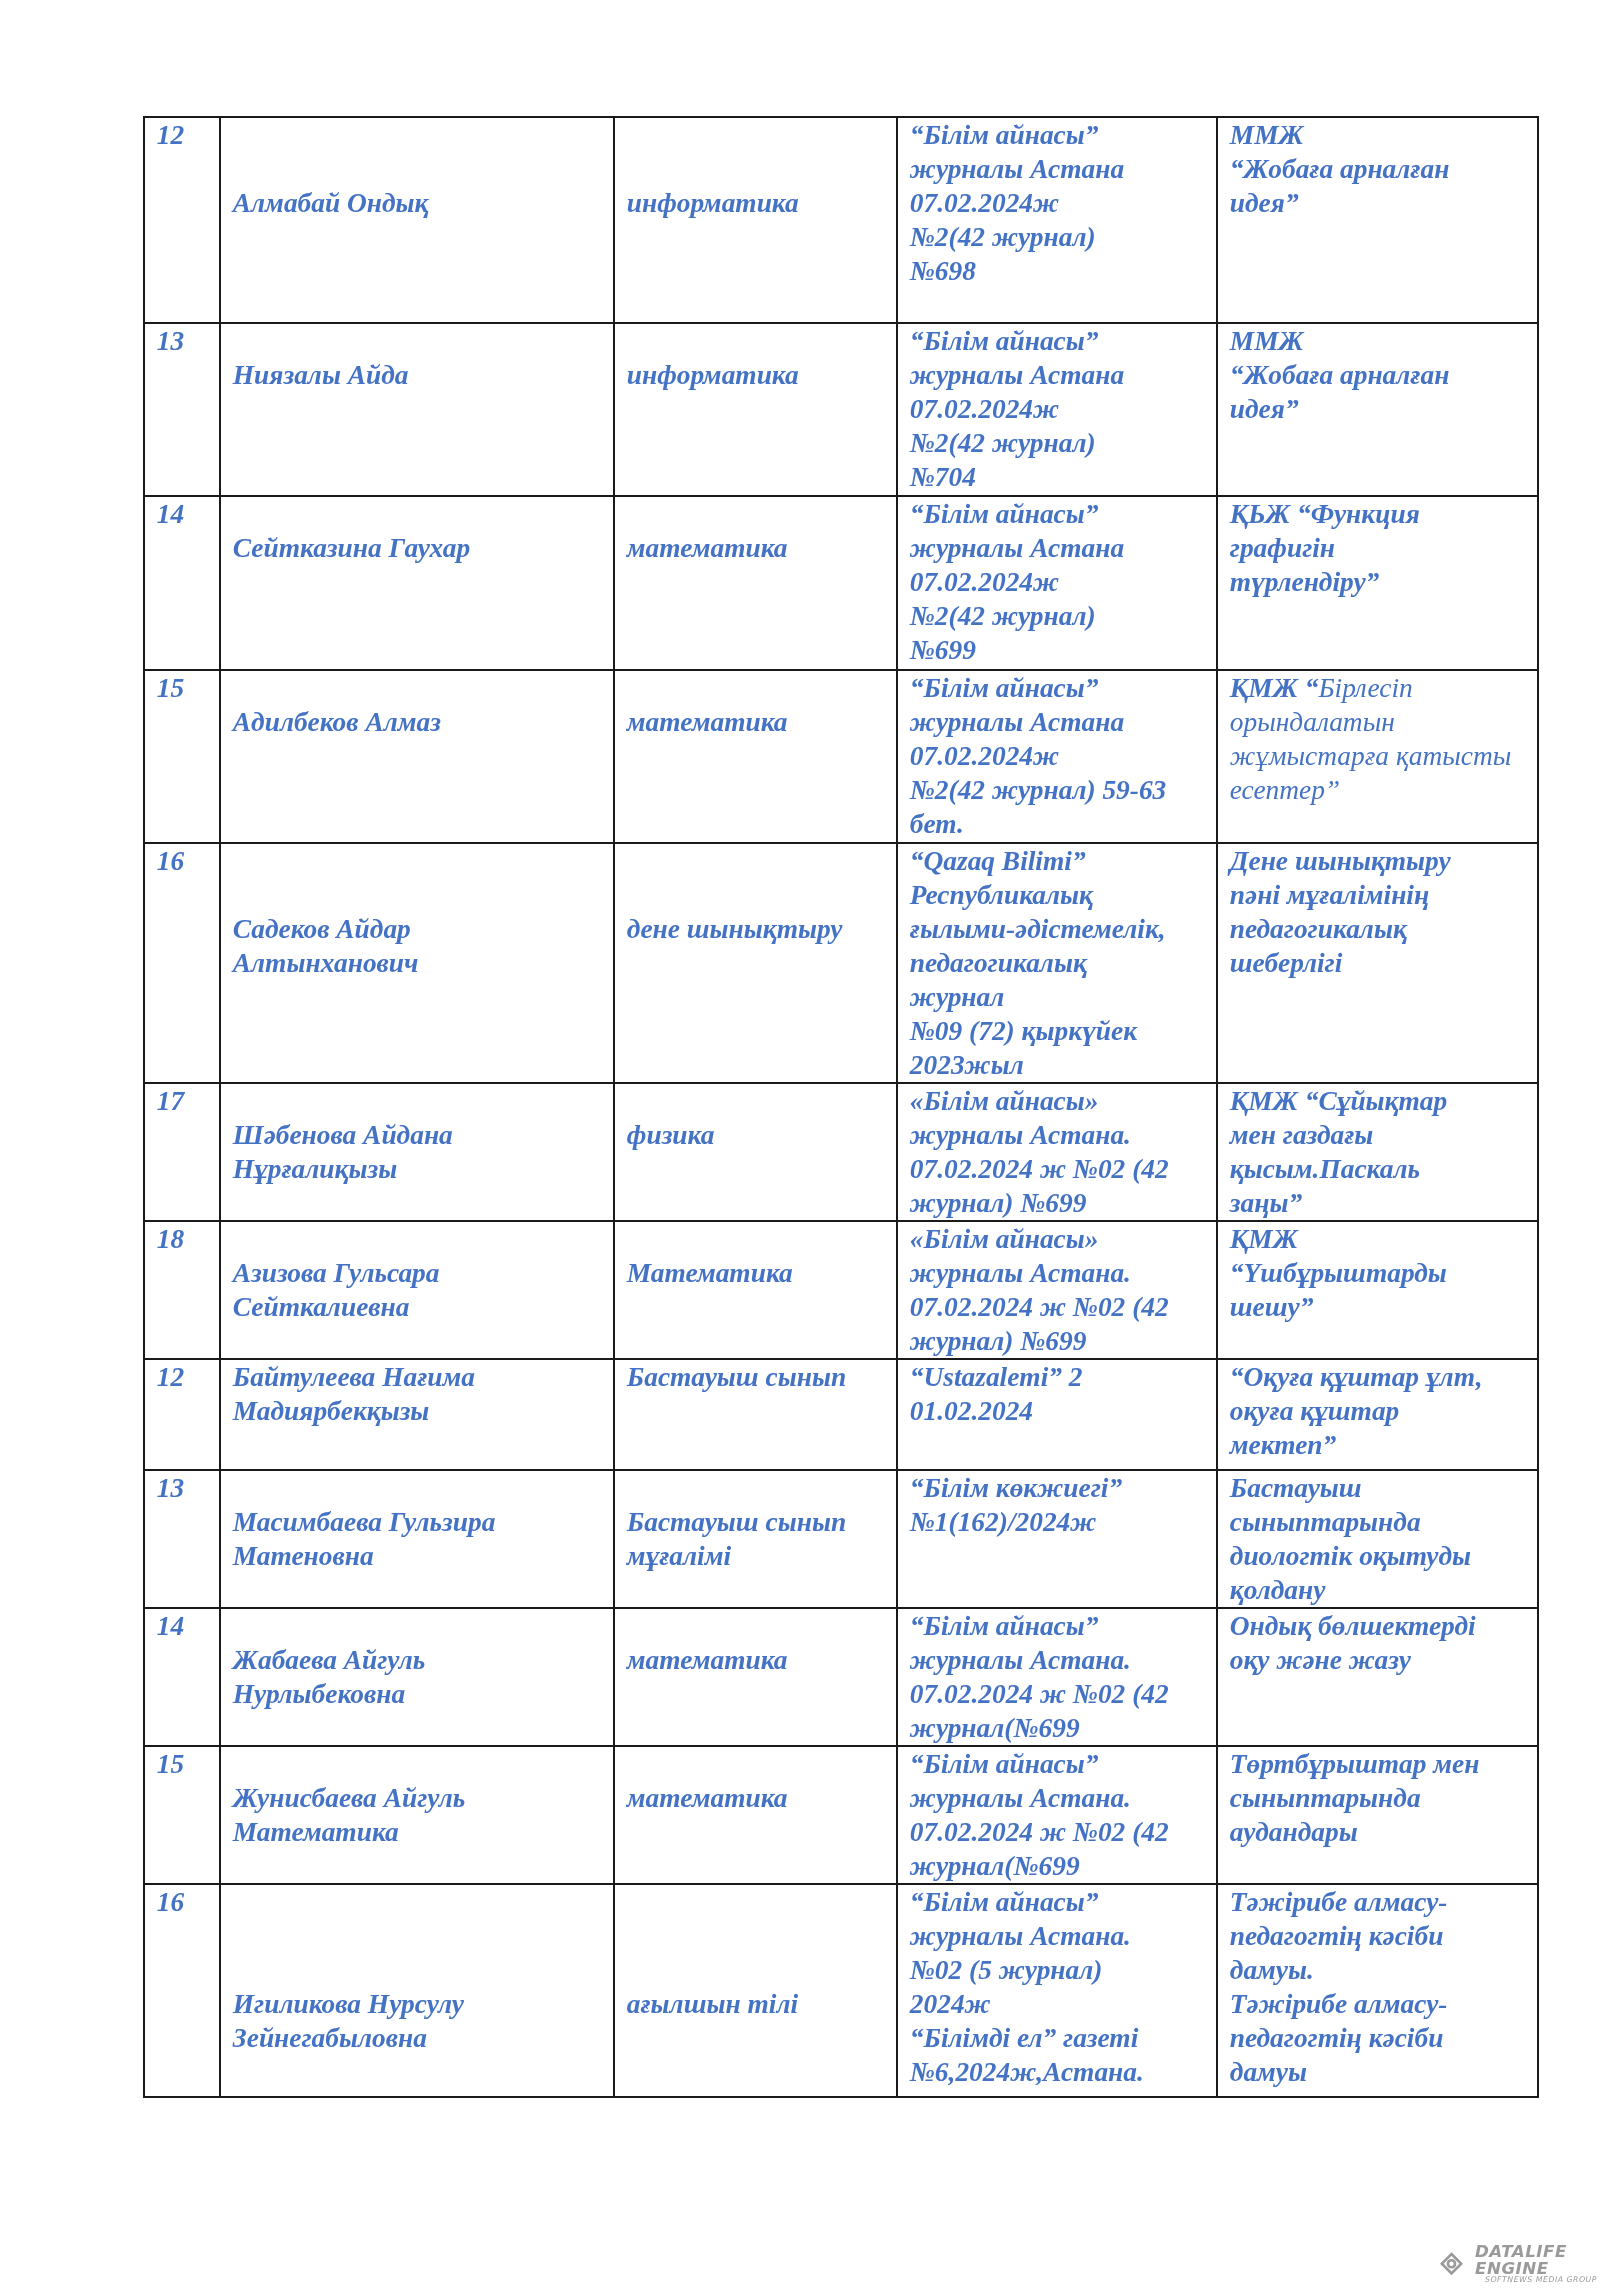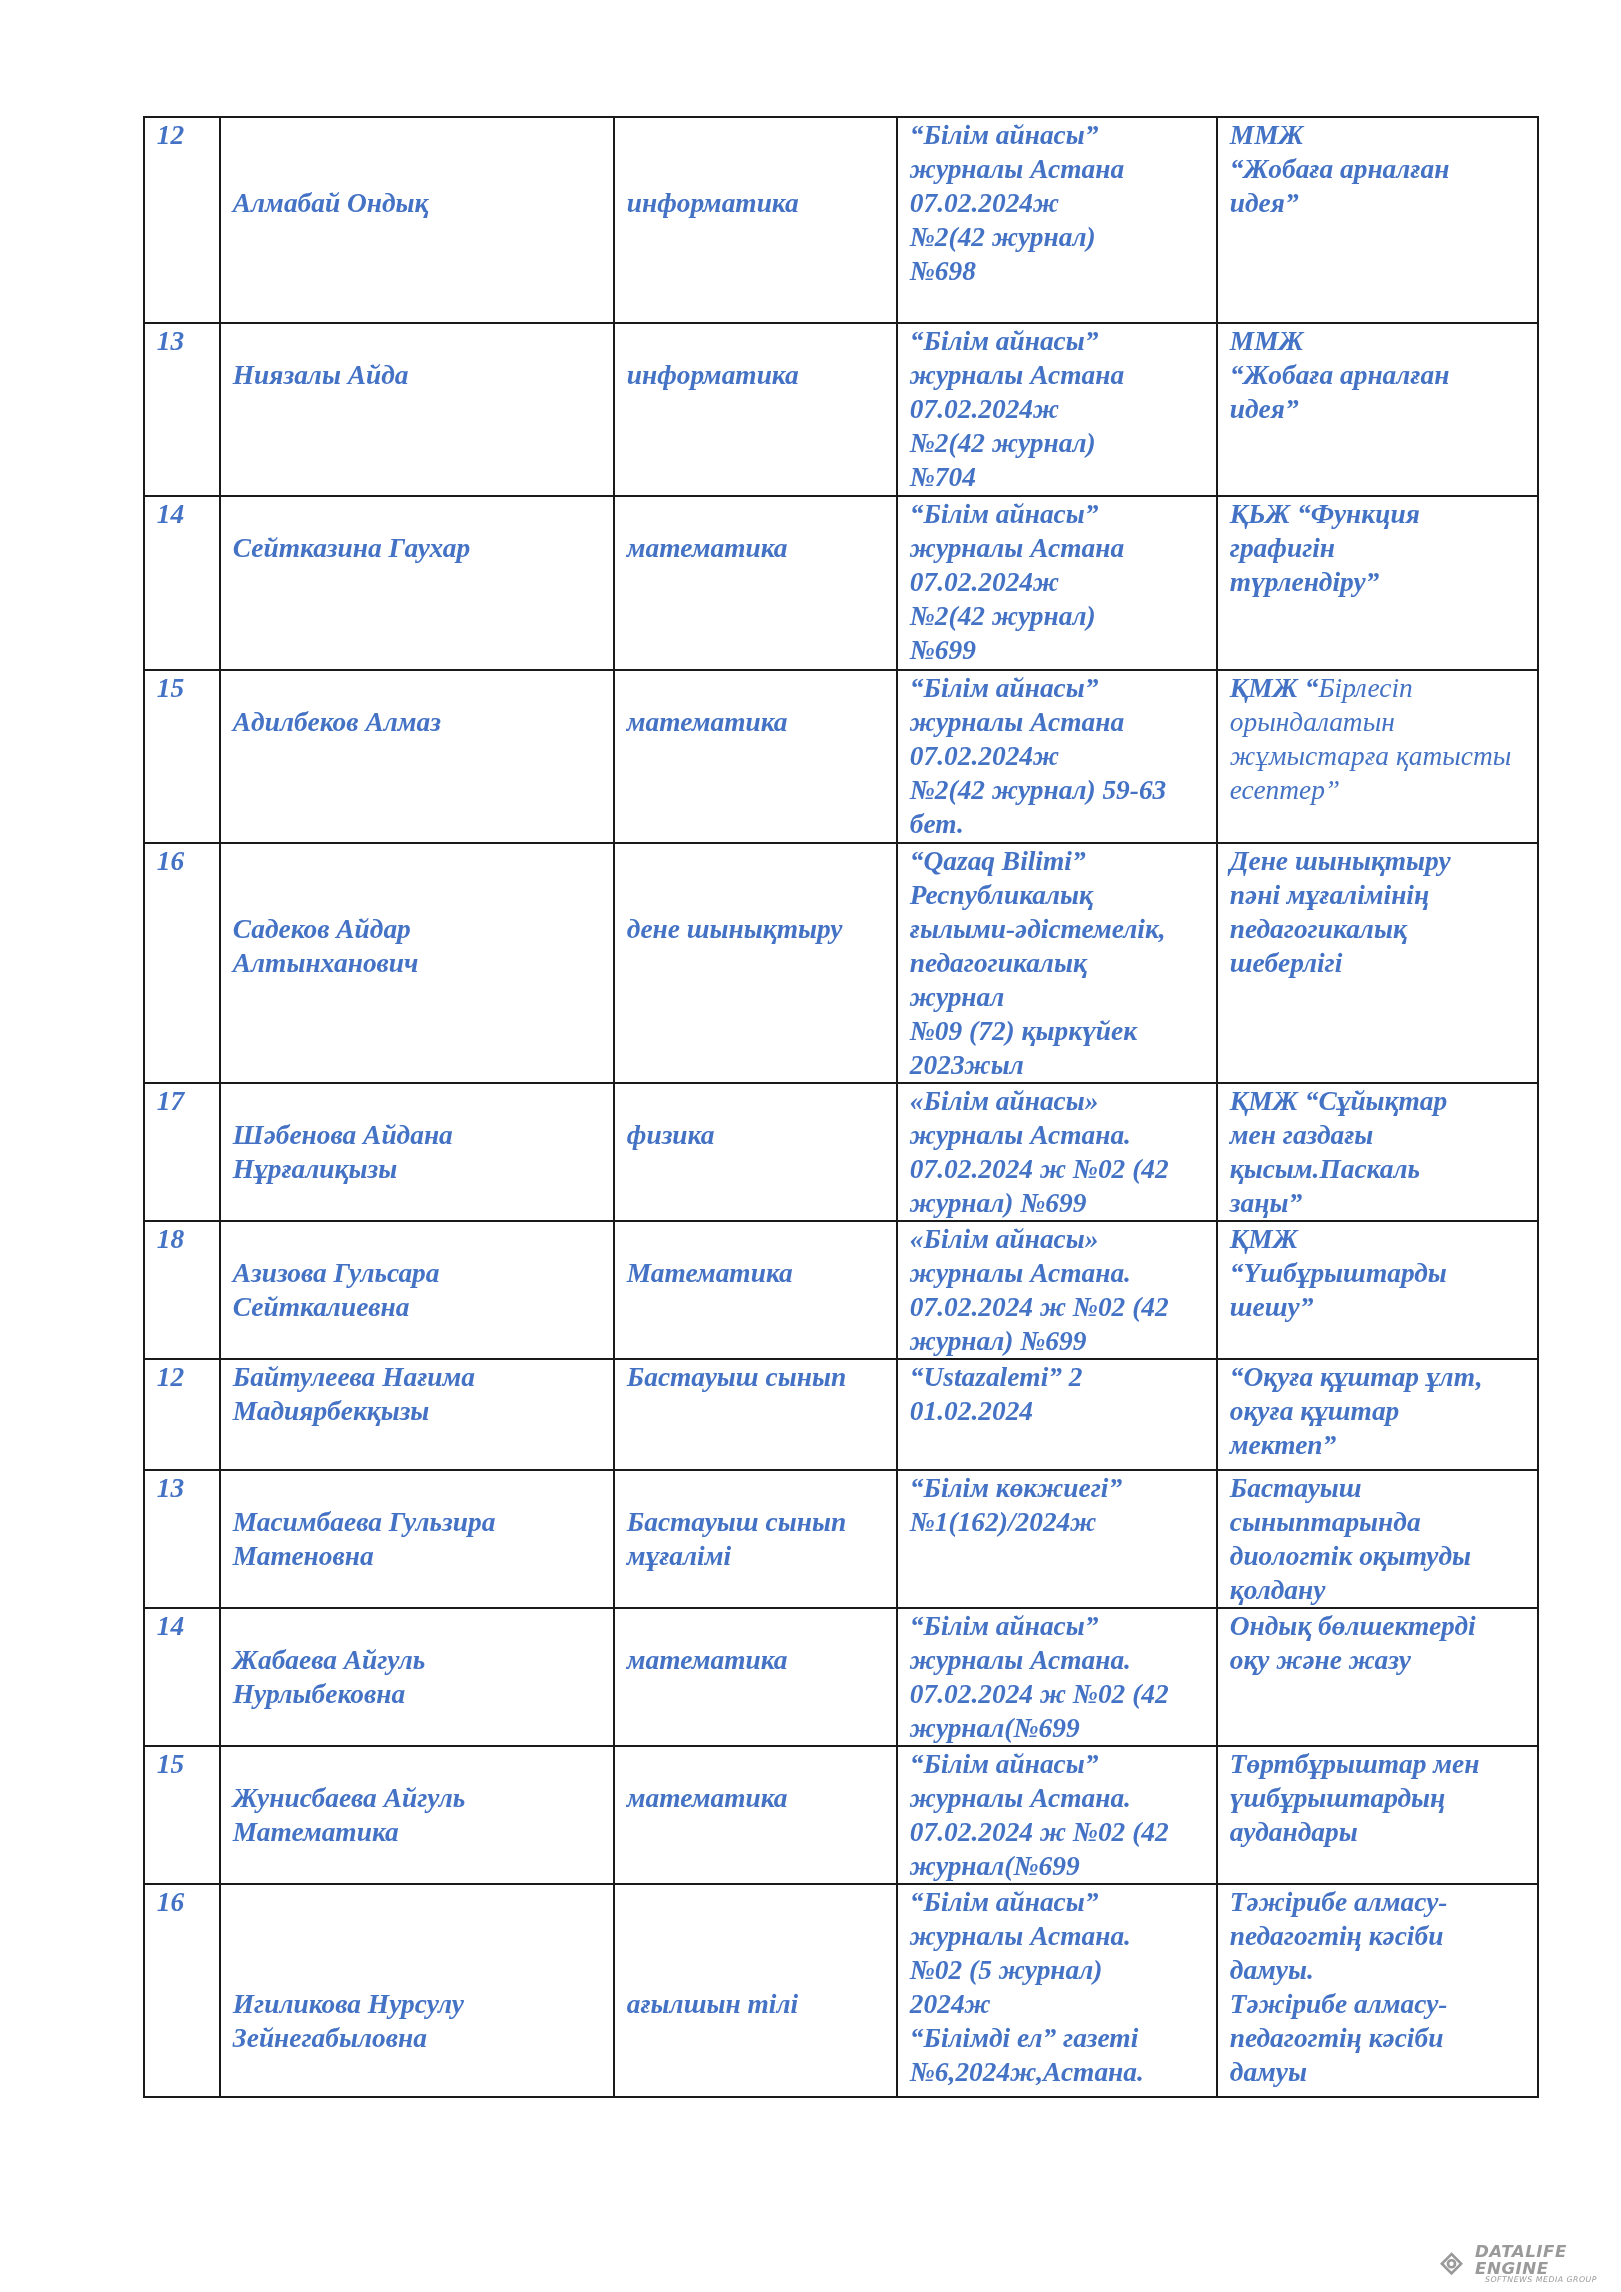--- a/index.html
+++ b/index.html
@@ -170,21 +170,21 @@
         <tr style="height: 138px;">
           <td class="num"><span>15</span></td>
           <td><span class="spacer">&nbsp;</span><span>Жунисбаева Айгуль
 Математика</span></td>
           <td><span class="spacer">&nbsp;</span><span>математика</span></td>
           <td><span>“Білім айнасы”
 журналы Астана.
 07.02.2024 ж №02 (42
 журнал(№699</span></td>
           <td><span>Төртбұрыштар мен
-үшбұрыштардың
+сыныптарында
 аудандары</span></td>
         </tr>
         <tr style="height: 213px;">
           <td class="num"><span>16</span></td>
           <td><span class="spacer">&nbsp;</span><span class="spacer">&nbsp;</span><span class="spacer">&nbsp;</span><span>Игиликова Нурсулу
 Зейнегабыловна</span></td>
           <td><span class="spacer">&nbsp;</span><span class="spacer">&nbsp;</span><span class="spacer">&nbsp;</span><span>ағылшын тілі</span></td>
           <td><span> “Білім айнасы”
 журналы Астана.
 №02 (5 журнал)

